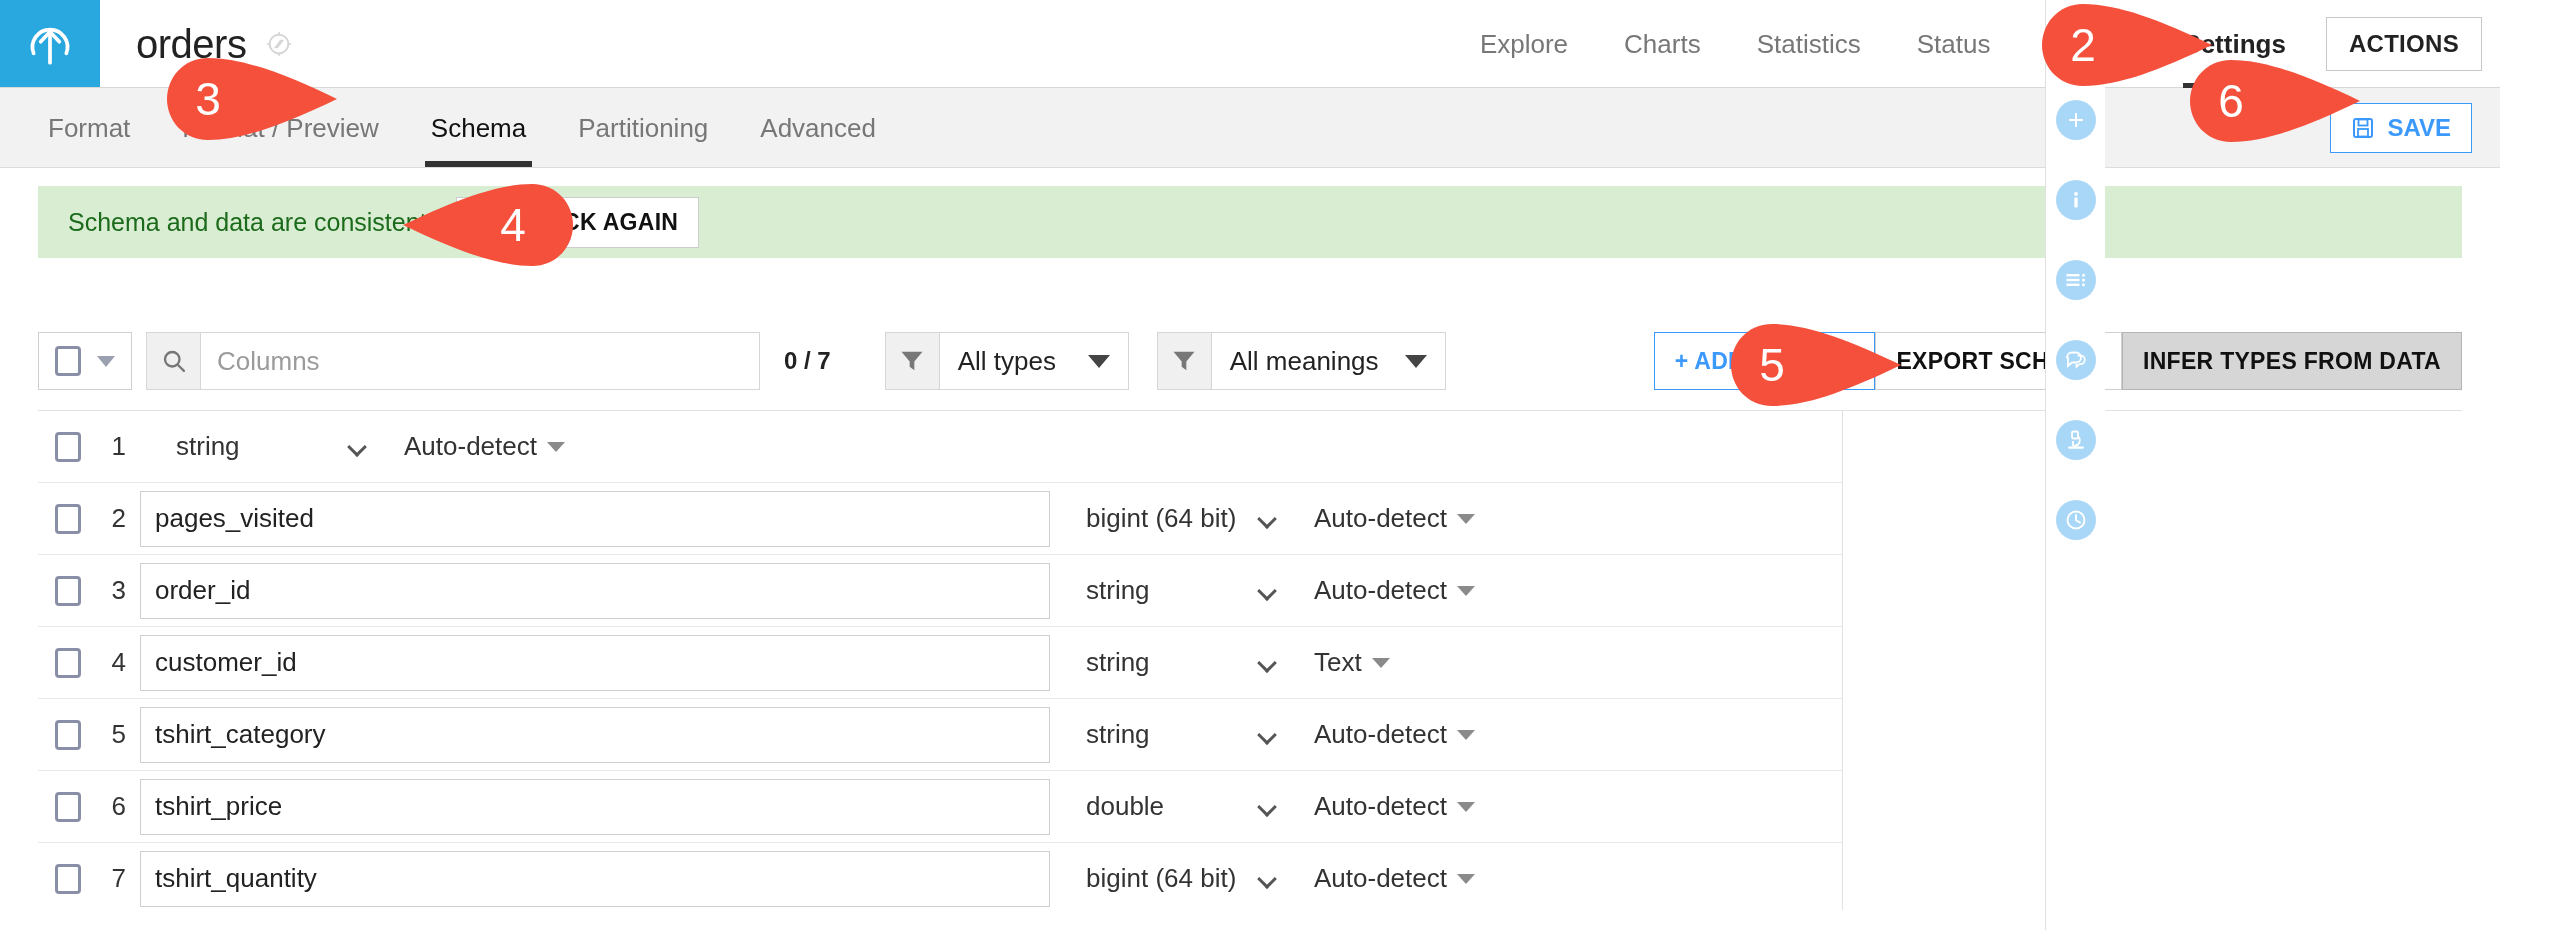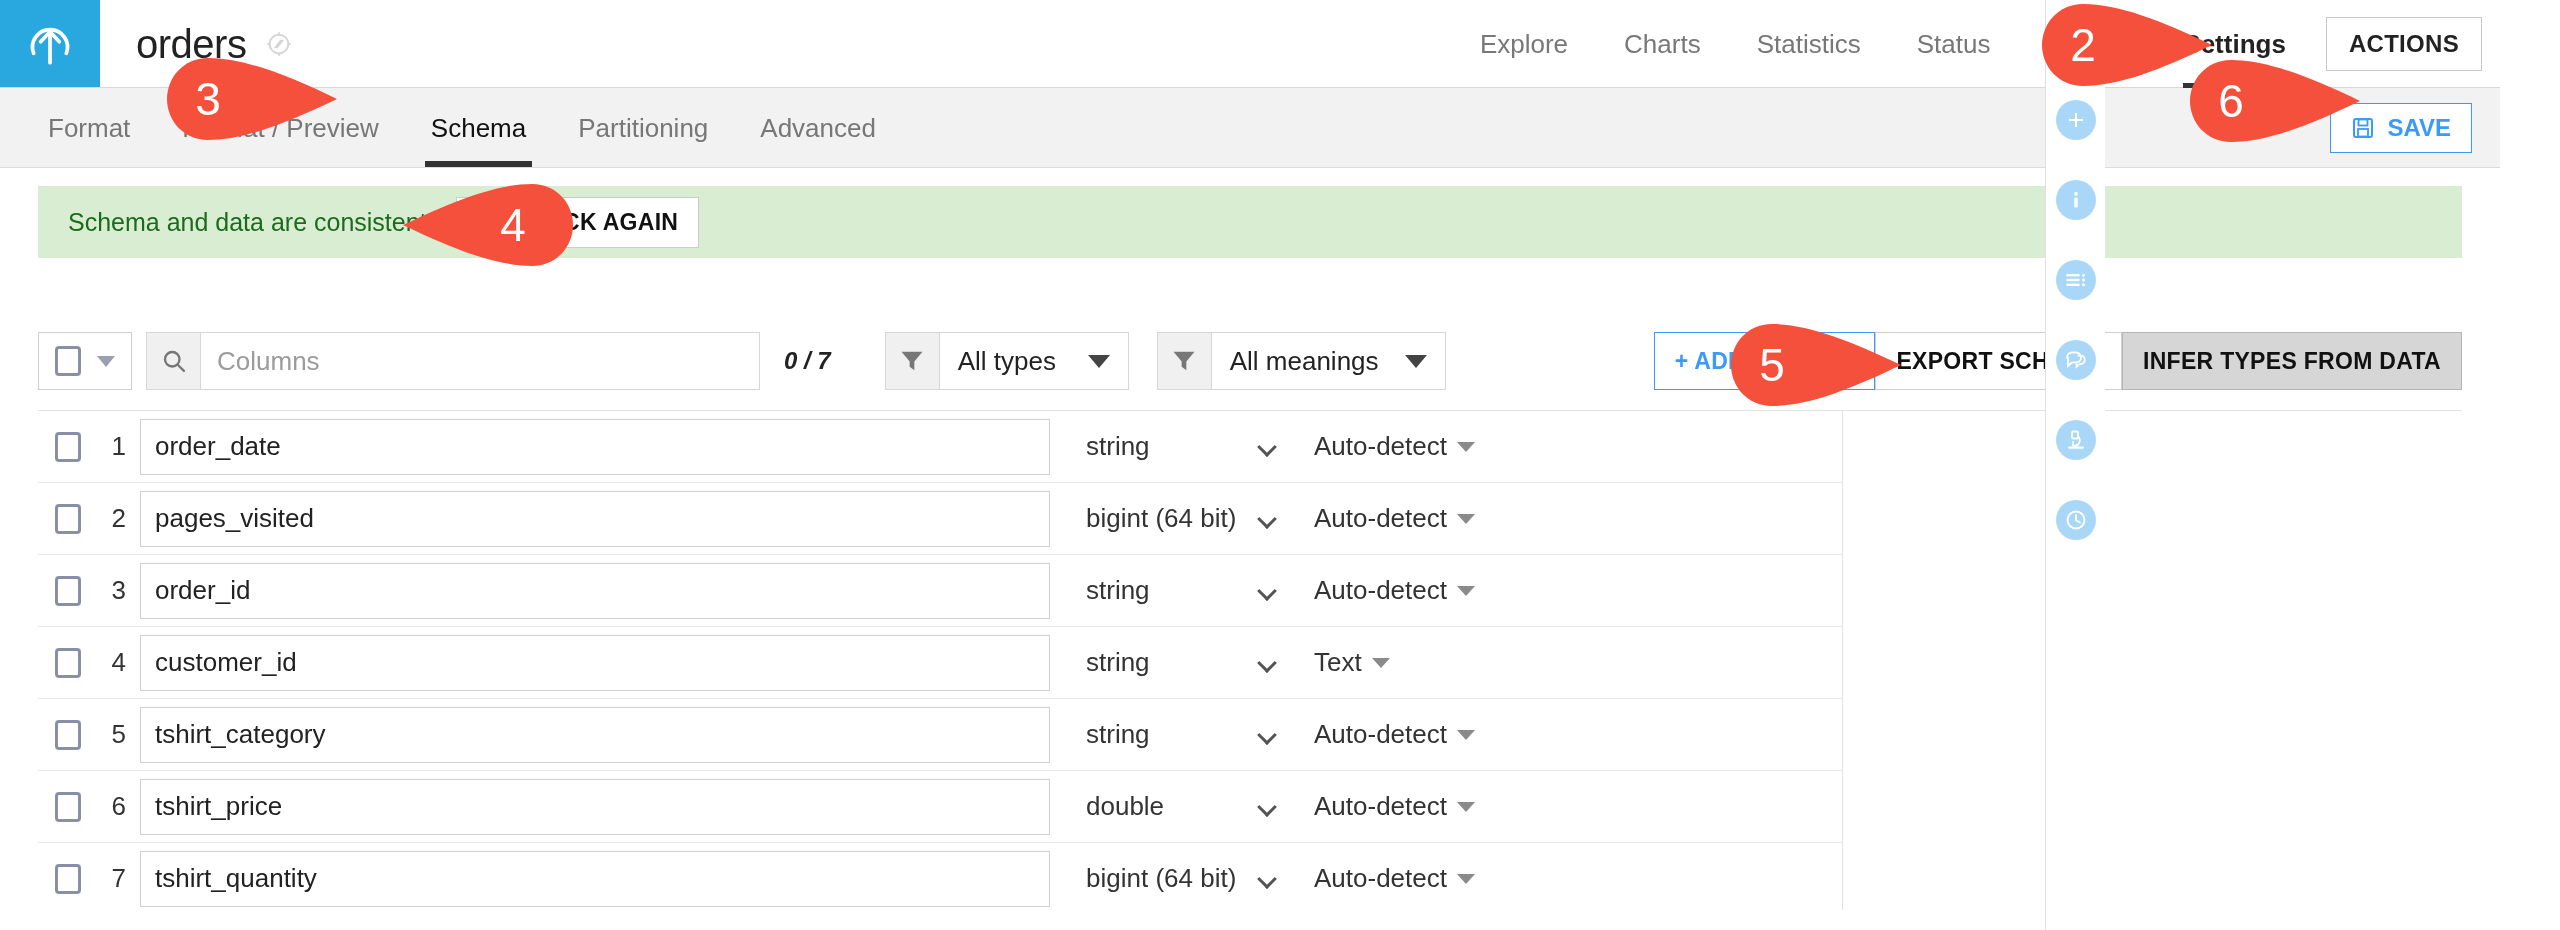--- a/index.html
+++ b/index.html
@@ -94,21 +94,21 @@
   .search-wrap { display:flex; align-items:center; margin-left:14px; height:58px; }
   .search-icon-cell {
     width:54px; height:58px; background:#f0f0f0; border:1px solid #d6d6d6; border-right:none;
     display:flex; align-items:center; justify-content:center;
   }
   .search-input {
     width:560px; height:58px; border:1px solid #d6d6d6; padding:0 16px;
     font-size:26px; color:#222; font-family:"Liberation Sans", sans-serif; outline:none;
   }
   .search-input::placeholder { color:#9b9b9b; }
-  .count { font-size:24px; font-weight:700; color:#222; margin-left:24px; white-space:nowrap;font-style:italic; }
+  .count { font-size:24px; font-weight:700; color:#222; margin-left:24px; white-space:nowrap; }
 
   .filter-grp { display:flex; align-items:center; height:58px; margin-left:54px; }
   .filter-grp.second { margin-left:28px; }
   .funnel-cell {
     width:54px; height:58px; background:#f0f0f0; border:1px solid #d6d6d6; border-right:none;
     display:flex; align-items:center; justify-content:center;
   }
   .select-box {
     height:58px; border:1px solid #d6d6d6; background:#fff; display:flex; align-items:center;
     padding:0 18px; gap:26px; font-size:26px; color:#222; cursor:pointer; min-width:190px;
@@ -293,21 +293,20 @@
   </div>
 
   <div class="table-area">
     <div class="table-left">
 
       <div class="row">
         <div class="rcbx-cell">
             <div class="rcbx"></div>
           </div>
         <div class="idx">1</div>
-        <input class="col-name-input" type="text" value="order_date" style="">
         <div class="col-type">string</div>
         <div class="chev"></div>
         <div class="col-meaning">
           <span>Auto-detect</span>
           <span class="mini-caret"></span>
         </div>
       </div>
 
       <div class="row">
         <div class="rcbx-cell">

